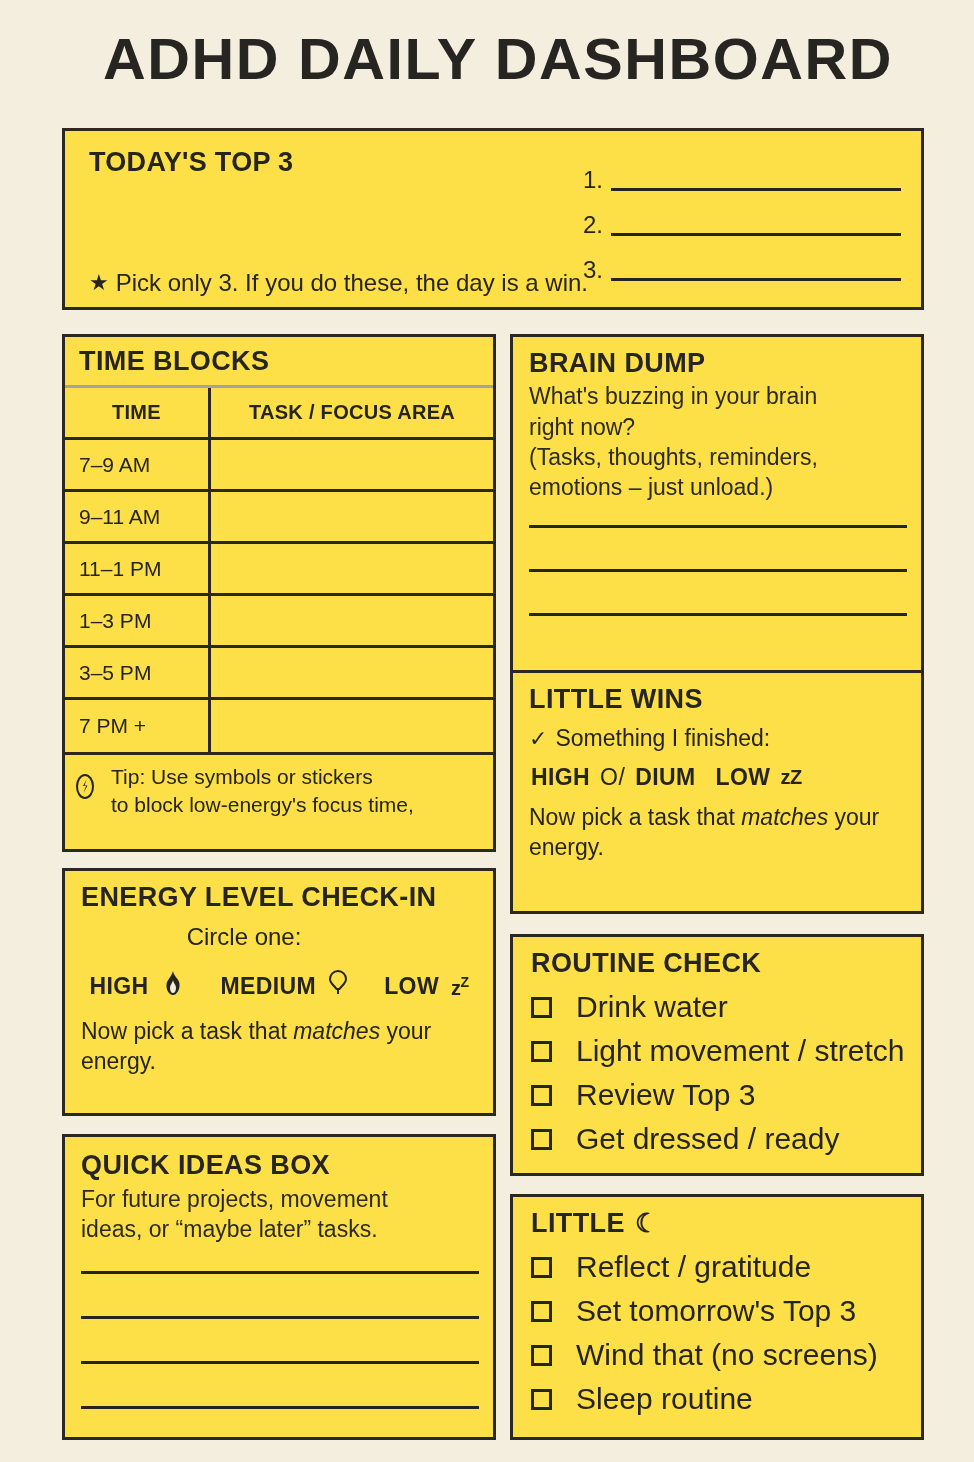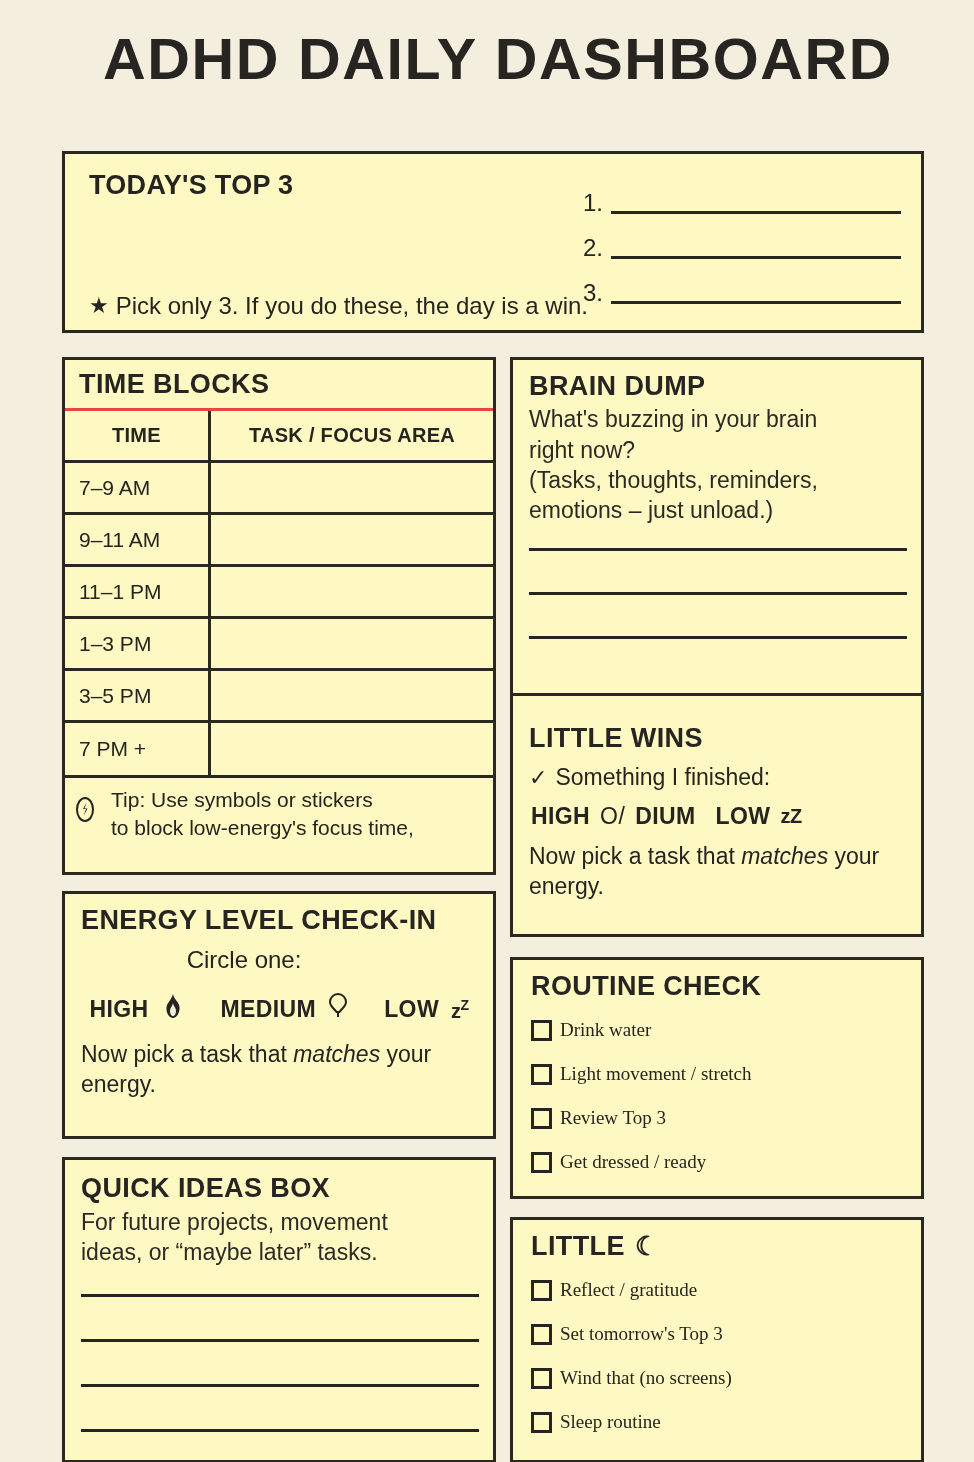--- a/index.html
+++ b/index.html
@@ -39,22 +39,21 @@
     white-space: nowrap;
     text-align: center;
     transform: scaleX(1.02);
     transform-origin: left center;
   }
 
   
   .panel {
     position: absolute;
     border: 3px solid #2b2822;
-    background: #fef9c3;
-    margin-top: 23px;
+    background: #fde047;
   }
 
   .panel-title {
     font-size: 27px;
     font-weight: 700;
     letter-spacing: 0.4px;
     color: #272521;
     line-height: 1.05;
   }
 
@@ -116,21 +115,21 @@
 
   
   #timeblocks {
     left: 62px; top: 334px;
     width: 434px; height: 518px;
   }
   #timeblocks .panel-title {
     padding: 10px 0 10px 14px;
   }
   .tb-table {
-    border-top: 3px solid #ef4444;
+    border-top: 3px solid #a3a3a3;
     width: 100%;
   }
   .tb-row {
     display: flex;
     border-bottom: 3px solid #2b2822;
     height: 52px;
   }
   .tb-row:last-of-type { border-bottom: none; }
   .tb-c1 {
     width: 146px;
@@ -225,21 +224,21 @@
   }
   .bd-lines { padding: 22px 14px 0 16px; }
   .bd-lines .write-line { margin-top: 41px; }
   .bd-lines .write-line:first-child { margin-top: 0; }
 
   
   #littlewins {
     left: 510px; top: 670px;
     width: 414px; height: 244px;
   }
-  #littlewins .panel-title { padding: 28px 0 0 16px; }
+  #littlewins .panel-title { padding: 12px 0 0 16px; }
   .lw-finished {
     padding: 12px 0 0 16px;
     font-size: 23px;
     display: flex;
     align-items: center;
     gap: 8px;
   }
   .check-icon { font-size: 22px; }
   .lw-energy {
     padding: 12px 0 0 18px;
@@ -260,24 +259,23 @@
   
   #routine {
     left: 510px; top: 934px;
     width: 414px; height: 242px;
   }
   #routine .panel-title { padding: 12px 0 0 18px; }
   .check-list { padding: 8px 0 0 18px; }
   .check-item {
     display: flex;
     align-items: center;
-    gap: 8px;
+    gap: 24px;
     height: 44px;
-    font-size: 19px;
-    font-family: Liberation Serif, serif;
+    font-size: 30px;
   }
   .cbox {
     width: 21px; height: 21px;
     border: 3px solid #26241f;
     flex: 0 0 auto;
   }
 
   
   #evening {
     left: 510px; top: 1194px;

